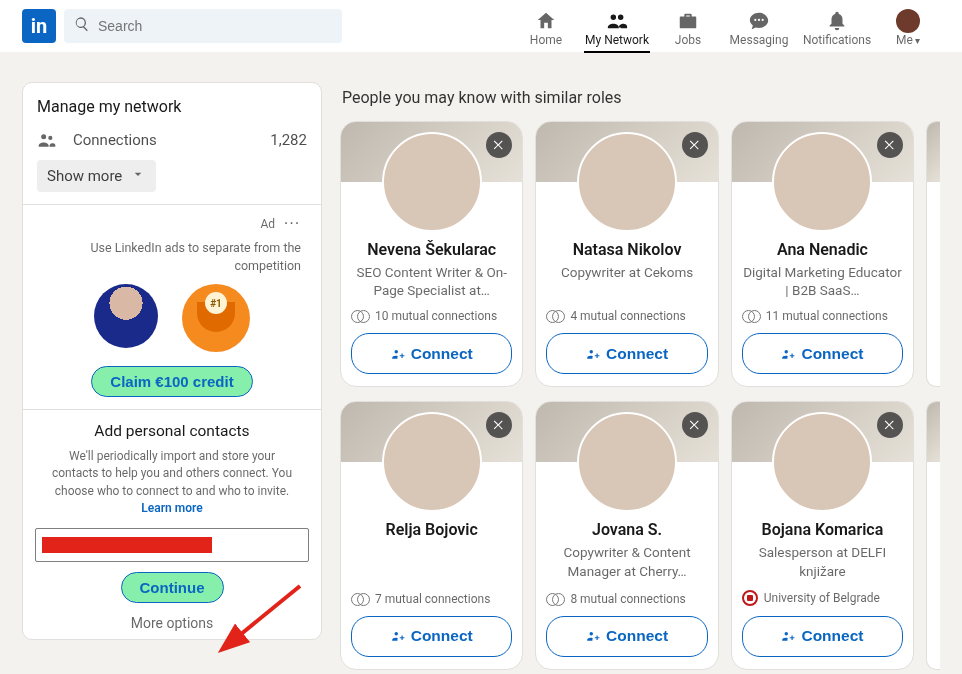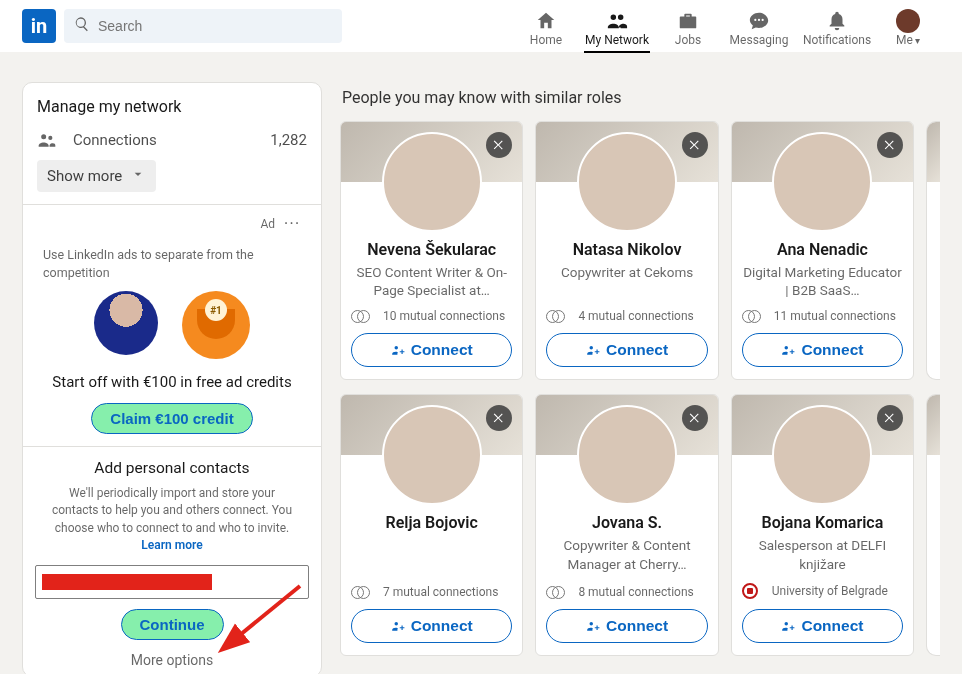--- a/index.html
+++ b/index.html
@@ -64,21 +64,21 @@
   .show-more {
     margin-top:10px; display:inline-flex; align-items:center; gap:8px;
     background:#eee; padding:6px 10px; border-radius:4px; font-size:15px;
     color:rgba(0,0,0,0.75);
   }
   .show-more svg { width:16px; height:16px; fill:#666; }
   .divider { height:1px; background:#e0dfdc; margin:12px -14px; }
   .ad-tag { text-align:right; font-size:12px; color:rgba(0,0,0,0.6); }
   .ad-tag span { margin-right:6px; }
   .ad-dots { letter-spacing:2px; font-weight:700; }
-  .ad-text { text-align:left; font-size:12.5px; color:rgba(0,0,0,0.6); line-height:1.4; margin:15px 6px 10px; }
+  .ad-text { text-align:right; font-size:12.5px; color:rgba(0,0,0,0.6); line-height:1.4; margin:8px 6px 10px; }
   .ad-images { display:flex; justify-content:center; gap:24px; margin:8px 0 14px; }
   .ad-person { width:64px; height:64px; border-radius:50%; background: radial-gradient(circle at 50% 30%, #d9b9a6 0 30%, #1a2a8a 30% 100%); }
   .ad-trophy {
     width:68px; height:68px; border-radius:50%; background:#f58a1f;
     position:relative; display:flex; align-items:center; justify-content:center;
   }
   .ad-trophy::before {
     content:""; width:38px; height:30px; background:#e06a00;
     border-radius:0 0 20px 20px; position:absolute; top:18px;
   }
@@ -101,21 +101,21 @@
     border:1px solid rgba(0,0,0,0.5); border-radius:2px; height:34px;
     display:flex; align-items:center; padding:0 6px; margin:0 -2px 10px;
   }
   .email-mask { height:16px; width:170px; background:#e2231a; }
   .more-options { text-align:center; font-size:14px; color:rgba(0,0,0,0.6); margin-top:8px; }
   
   .main-col { flex:1; min-width:0; }
   .section-title { font-size:16px; margin:6px 0 14px 2px; color:rgba(0,0,0,0.8); }
   .cards-row { display:flex; gap:12px; margin-bottom:14px; }
   .person-card {
-    width:185px; background:#fff; border:1px solid #e0dfdc; border-radius:6px;
+    width:185px; background:#fff; border:1px solid #e0dfdc; border-radius:16px;
     overflow:hidden; position:relative; display:flex; flex-direction:column;
   }
   .person-card.ghost { width:14px; border-radius:10px 0 0 10px; border-right:none; }
   .cover {
     height:60px; background:#cfc9c0;
     background: linear-gradient(135deg,#bfb8ae,#e6e1d8);
   }
   .close-x {
     position:absolute; top:10px; right:10px; width:26px; height:26px;
     background:rgba(60,60,60,0.85); border-radius:50%; display:flex;
@@ -124,40 +124,40 @@
   .close-x svg { width:14px; height:14px; fill:#fff; }
   .avatar-wrap { display:flex; justify-content:center; margin-top:-50px; }
   .avatar {
     width:100px; height:100px; border-radius:50%; background:#d8c6b6;
     border:2px solid #fff;
   }
   .p-body { padding:8px 10px 12px; text-align:center; display:flex; flex-direction:column; flex:1; }
   .p-name { font-size:16px; font-weight:600; margin-bottom:4px; }
   .p-sub { font-size:13.5px; color:rgba(0,0,0,0.6); line-height:1.35; min-height:36px; }
   .mutual-row {
-    display:flex; align-items:center; justify-content:flex-start; gap:14px;
+    display:flex; align-items:center; justify-content:flex-start; gap:6px;
     font-size:12px; color:rgba(0,0,0,0.6); margin:10px 0 10px;
   }
   .info-icon {
     width:18px; height:12px; position:relative; display:inline-block;
   }
   .info-icon::before, .info-icon::after {
     content:""; position:absolute; width:11px; height:11px; border-radius:50%;
     border:1.4px solid #777; top:0;
   }
   .info-icon::before { left:0; }
   .info-icon::after  { left:6px; }
   .uni-icon {
     width:16px; height:16px; border-radius:50%;
     border:2px solid #c01818; display:inline-flex; align-items:center; justify-content:center;
   }
   .uni-icon span { width:6px; height:6px; background:#c01818; border-radius:1px; display:block; }
   .connect-btn {
     border:1px solid #0a66c2; color:#0a66c2; background:#fff;
-    border-radius:18px; height:34px; font-size:15.5px; font-weight:600;
+    border-radius:18px; height:41px; font-size:15.5px; font-weight:600;
     display:flex; align-items:center; justify-content:center; gap:6px;
     cursor:pointer; width:100%;
   }
   .connect-btn svg { width:14px; height:14px; fill:#0a66c2; }
   
   .red-arrow {
     position:absolute; left:210px; top:580px; width:100px; height:80px; pointer-events:none;
   }
 </style>
 </head>
@@ -251,21 +251,20 @@
         <span>Ad</span>
         <span class="ad-dots">···</span>
       </div>
       <div class="ad-text">Use LinkedIn ads to separate from the competition</div>
       <div class="ad-images">
         <div class="ad-person"></div>
         <div class="ad-trophy">
           <div class="ad-trophy-badge">#1</div>
         </div>
       </div>
-      <div class="ad-headline">Start off with €100 in free ad credits</div>
       <div class="btn-row-center">
         <button class="btn-outline">Claim €100 credit</button>
       </div>
 
       <div class="divider"></div>
 
       <div class="contacts-title">Add personal contacts</div>
       <div class="contacts-desc">
         <span>We'll periodically import and store your contacts to help you and others connect. You choose who to connect to and who to invite. </span><a href="#">Learn more</a>
       </div>

